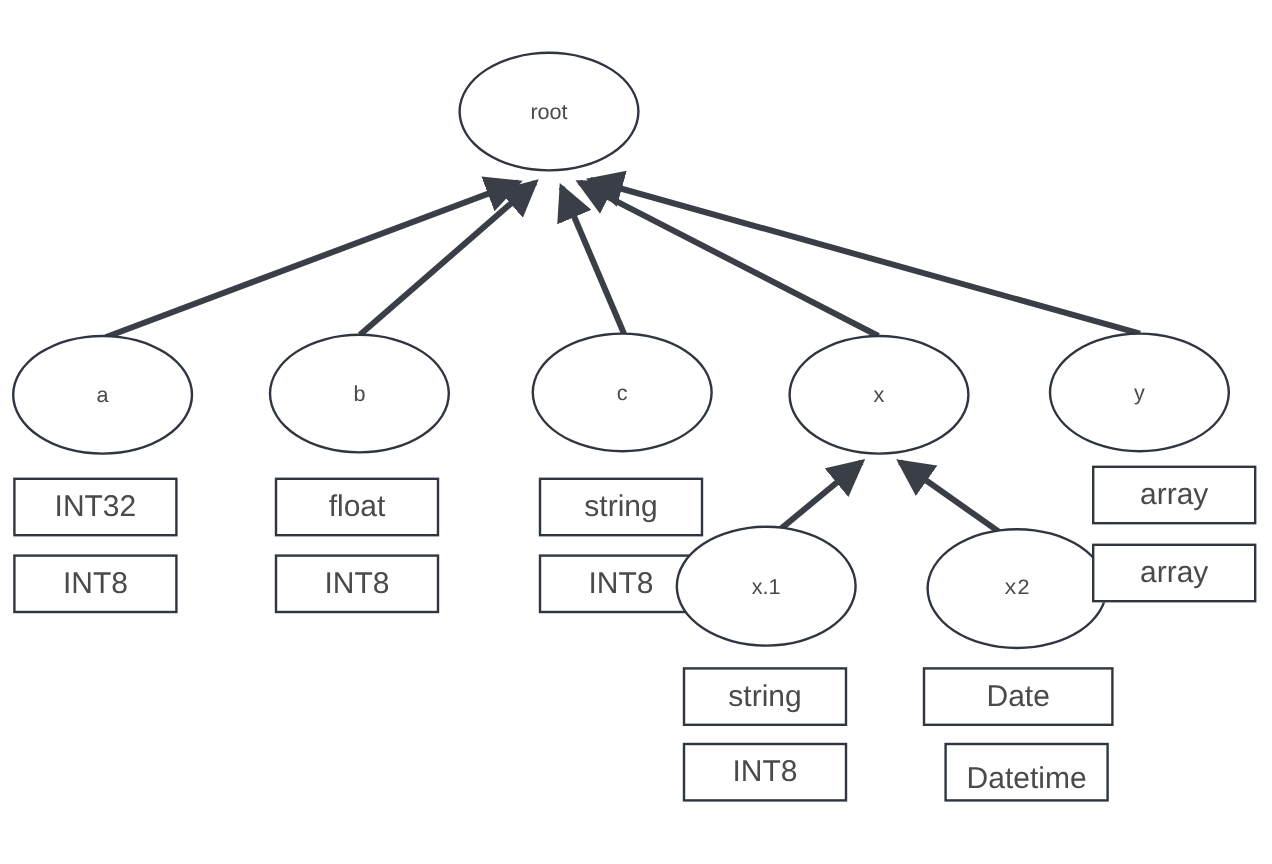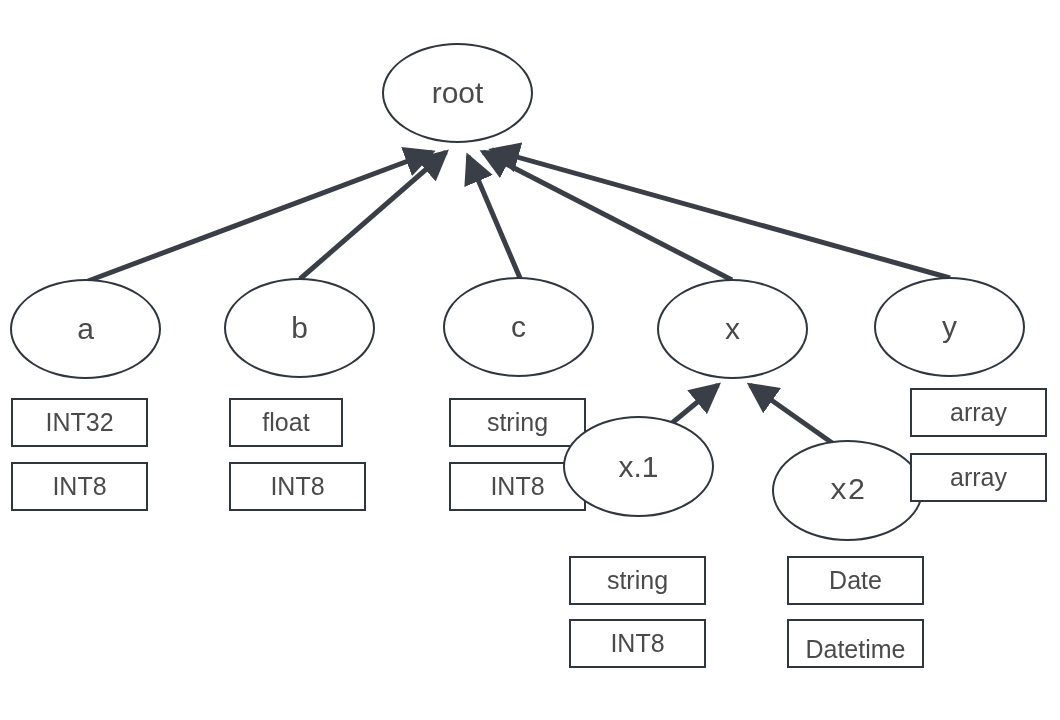--- a/index.html
+++ b/index.html
@@ -25,21 +25,21 @@
   }
   .node {
     position: absolute;
     border: 2px solid #2f3640;
     border-radius: 50%;
     background: #ffffff;
     display: flex;
     align-items: center;
     justify-content: center;
     color: #4a4a4a;
-    font-size: 30px;
+    font-size: 18px;
     line-height: 1;
     box-sizing: border-box;
   }
   .typebox {
     position: absolute;
     border: 2px solid #2f3640;
     background: #ffffff;
     display: flex;
     align-items: center;
     justify-content: center;
@@ -79,30 +79,30 @@
       <line x1="950" y1="278" x2="492" y2="150"></line>
       <line x1="637" y1="452" x2="718" y2="385"></line>
       <line x1="845" y1="452" x2="750" y2="385"></line>
     </g>
   </svg>
 
   <div class="layer-boxes-under">
     <div class="typebox" style="left:11px; top:398px; width:137px; height:49px;">INT32</div>
     <div class="typebox" style="left:11px; top:462px; width:137px; height:49px;">INT8</div>
 
-    <div class="typebox" style="left:229px; top:398px; width:114px; height:49px;">float</div>
+    <div class="typebox" style="left:229px; top:398px; width:137px; height:49px;">float</div>
     <div class="typebox" style="left:229px; top:462px; width:137px; height:49px;">INT8</div>
 
     <div class="typebox" style="left:449px; top:398px; width:137px; height:49px;">string</div>
     <div class="typebox" style="left:449px; top:462px; width:137px; height:49px;">INT8</div>
 
     <div class="typebox" style="left:569px; top:556px; width:137px; height:49px;">string</div>
     <div class="typebox" style="left:569px; top:619px; width:137px; height:49px;">INT8</div>
 
-    <div class="typebox" style="left:787px; top:556px; width:137px; height:49px;">Date</div>
+    <div class="typebox" style="left:769px; top:556px; width:159px; height:49px;">Date</div>
     <div class="typebox overflow" style="left:787px; top:619px; width:137px; height:49px;">Datetime</div>
   </div>
 
   <div class="layer-nodes">
     <div class="node" style="left:382px; top:43px; width:151px; height:100px;">
       <span>root</span>
     </div>
 
     <div class="node" style="left:10px; top:279px; width:151px; height:100px;">
       <span>a</span>
@@ -117,21 +117,21 @@
     </div>
 
     <div class="node" style="left:657px; top:279px; width:151px; height:100px;">
       <span>x</span>
     </div>
 
     <div class="node" style="left:874px; top:277px; width:151px; height:100px;">
       <span>y</span>
     </div>
 
-    <div class="node" style="left:563px; top:416px; width:151px; height:101px;">
+    <div class="node" style="left:563px; top:438px; width:151px; height:101px;">
       <span>x.1</span>
     </div>
 
     <div class="node" style="left:772px; top:440px; width:151px; height:101px;font-family:Liberation Mono, monospace;">
       <span>x2</span>
     </div>
   </div>
 
   <div class="layer-boxes-over">
     <div class="typebox" style="left:910px; top:388px; width:137px; height:49px;">array</div>

